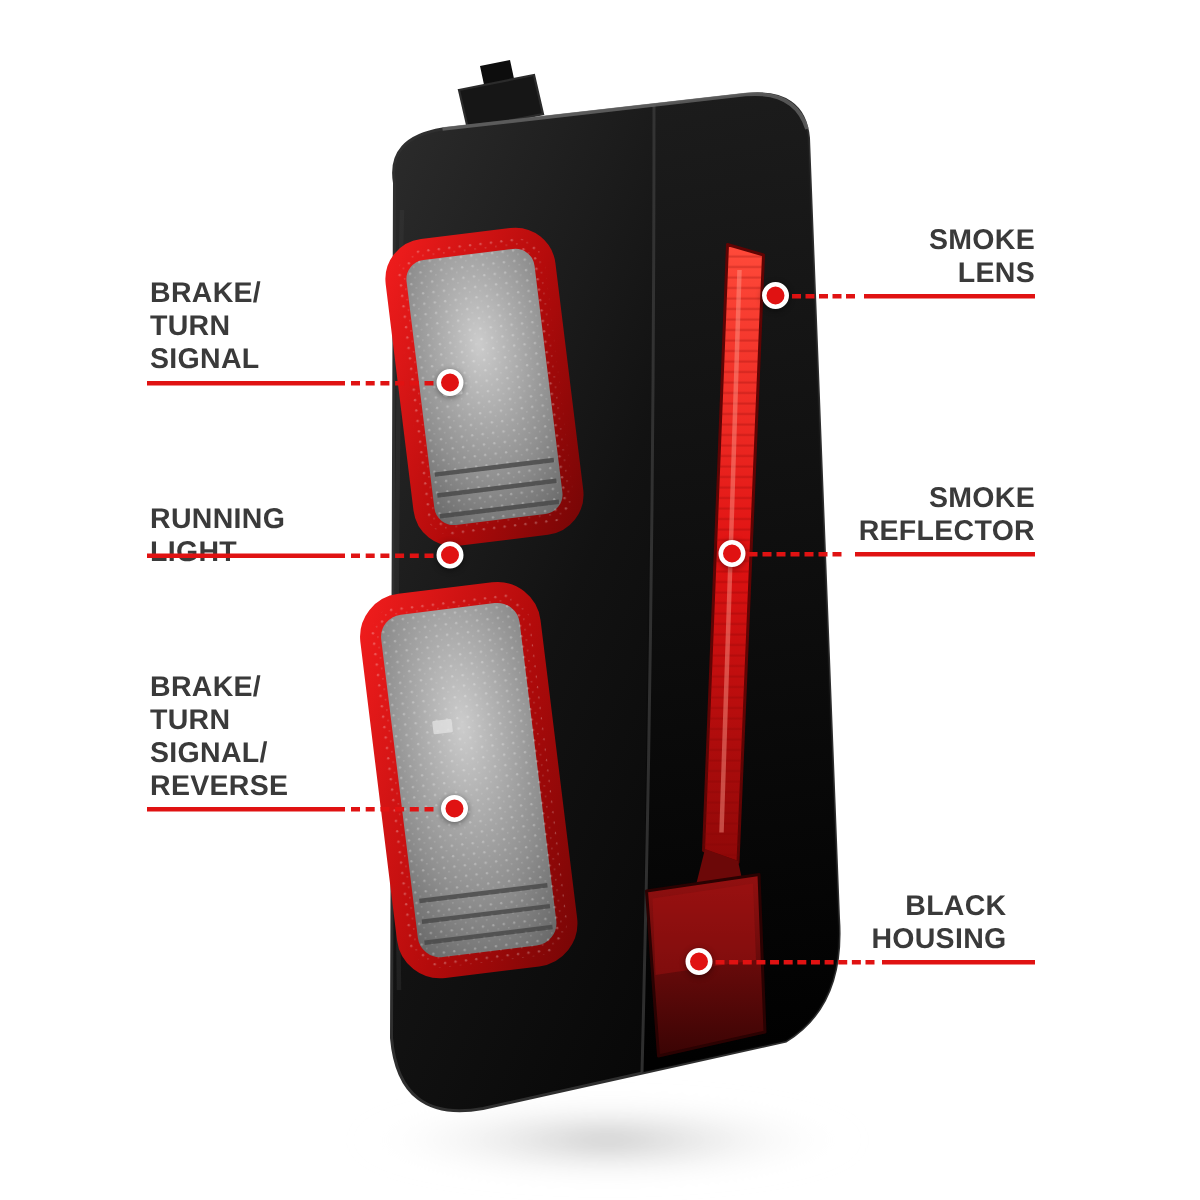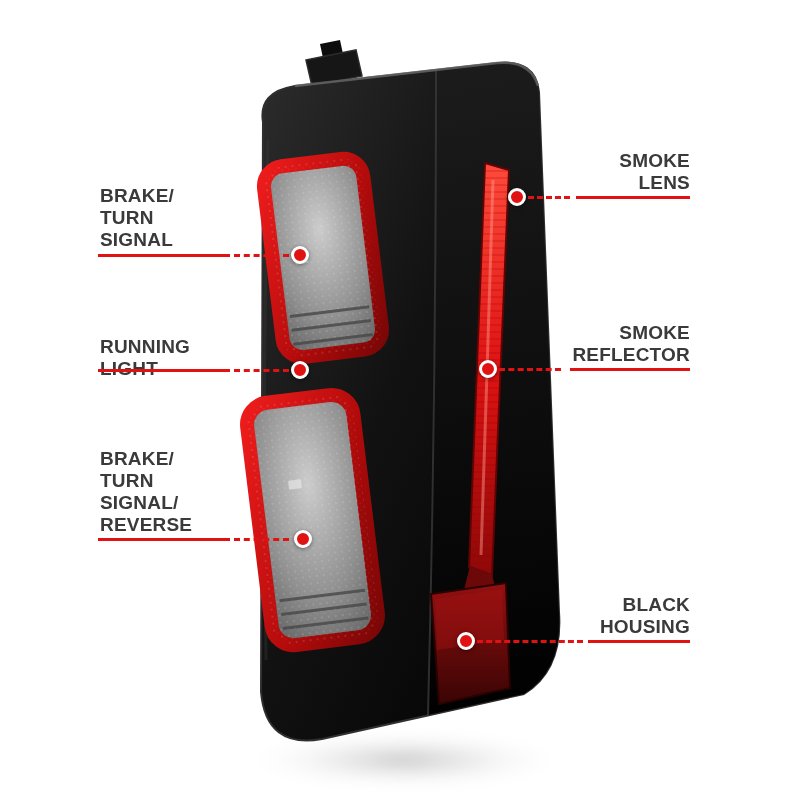--- a/index.html
+++ b/index.html
@@ -144,20 +144,20 @@
 
   <div>
     <div class="callout-label right" style="left:560px;top:322px;width:130px;">SMOKE
 REFLECTOR</div>
     <div class="underline" style="left:570px;top:368px;width:120px;"></div>
     <div class="dash" style="left:499px;top:368px;width:62px;"></div>
     <div class="dot" style="left:479px;top:360px;"></div>
   </div>
 
   <div>
-    <div class="callout-label right" style="left:560px;top:594px;width:130px;">BLACK
+    <div class="callout-label right" style="left:541px;top:594px;width:130px;">BLACK
 HOUSING</div>
     <div class="underline" style="left:588px;top:640px;width:102px;"></div>
     <div class="dash" style="left:477px;top:640px;width:106px;"></div>
     <div class="dot" style="left:457px;top:632px;"></div>
   </div>
 
 </div>
 
 </body></html>

